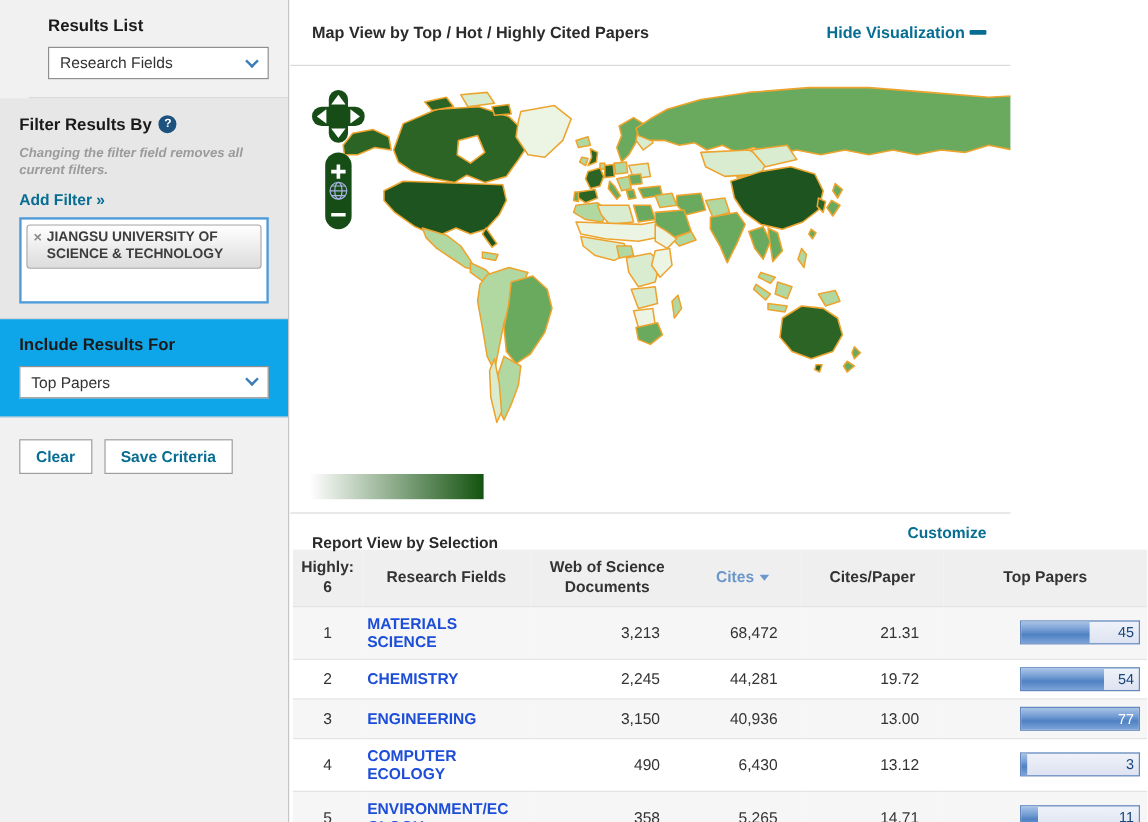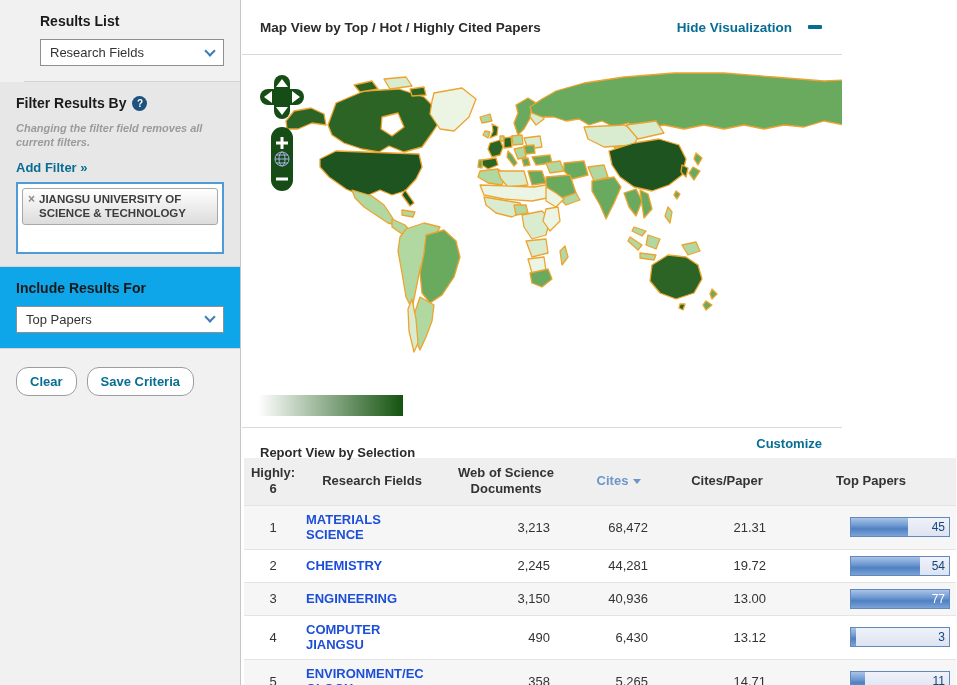--- a/index.html
+++ b/index.html
@@ -32,29 +32,29 @@
   .sb-note { font-size:11px; font-style:italic; font-weight:bold; color:#9b9b9b; line-height:1.3; margin:2px 0 8px 0; }
   .add-filter { font-size:13px; font-weight:bold; color:#076d92; text-decoration:none; display:inline-block; margin-bottom:7px; cursor:pointer; }
   .filter-box { background:#fff; border:2px solid #4f9bd8; min-height:72px; padding:4px; cursor:text; }
   .filter-tag {
     display:flex; align-items:flex-start; gap:4px;
     background:linear-gradient(#ffffff,#dcdcdc); border:1px solid #a8a8a8; border-radius:3px;
     padding:3px 6px 4px 5px; font-size:11.5px; font-weight:bold; color:#3d3d3d; line-height:1.25;
   }
   .tag-x { color:#8a8a8a; font-weight:bold; font-size:12px; line-height:1.2; cursor:pointer; }
   .btn {
-    background:#fff; border:1px solid #9d9d9d; border-radius:12px;
+    background:#fff; border:1px solid #9d9d9d; border-radius:0;
     padding:6px 13px; font-size:13px; font-weight:bold; color:#076d92; cursor:pointer;
     font-family:"Liberation Sans", sans-serif;
   }
   
   #main { position:absolute; left:242px; top:0; width:600px; height:685px; background:#fff; }
   .map-header { height:55px; border-bottom:1px solid #d9d9d9; display:flex; align-items:center; justify-content:space-between; padding:0 20px 0 18px; }
   .panel-title { font-size:13.5px; font-weight:bold; color:#2b2b2b; }
-  .teal-link { font-size:13.5px; font-weight:bold; color:#076d92; text-decoration:none; cursor:pointer; display:flex; align-items:center; gap:16px;padding-left:37px; }
+  .teal-link { font-size:13.5px; font-weight:bold; color:#076d92; text-decoration:none; cursor:pointer; display:flex; align-items:center; gap:4px;padding-left:37px; }
   .hide-dash { width:14px; height:4px; background:#076d92; border-radius:1px; }
   .map-body { position:relative; height:373px; border-bottom:1px solid #d9d9d9; overflow:hidden; }
   .worldmap { position:absolute; left:42px; top:4px; }
   .map-controls { position:absolute; left:18px; top:20px; width:44px; }
   .legend-bar { position:absolute; left:16px; top:340px; width:145px; height:21px; }
   .report-header { height:30px; display:flex; align-items:center; justify-content:space-between; padding:0 20px 0 18px; }
   .report-header .panel-title { font-size:13px;margin-top:18px; }
   .report-header .teal-link { font-size:13px; }
   
   table { width:712px; margin-left:2px; border-collapse:collapse; font-size:13px; table-layout:fixed; }
@@ -311,21 +311,21 @@
         <td class="td-num">13.00</td>
         <td class="td-bar">
             <div class="bar">
               <div class="bar-fill" style="width: 100%;"></div>
               <span class="bar-value onfill">77</span>
             </div>
           </td>
       </tr>
       <tr>
         <td class="td-rank">4</td>
-        <td><a class="field-link">COMPUTER JIANGSU</a></td>
+        <td><a class="field-link">COMPUTER ECOLOGY</a></td>
         <td class="td-num">490</td>
         <td class="td-num">6,430</td>
         <td class="td-num">13.12</td>
         <td class="td-bar">
             <div class="bar">
               <div class="bar-fill" style="width: 5%;"></div>
               <span class="bar-value">3</span>
             </div>
           </td>
       </tr>

